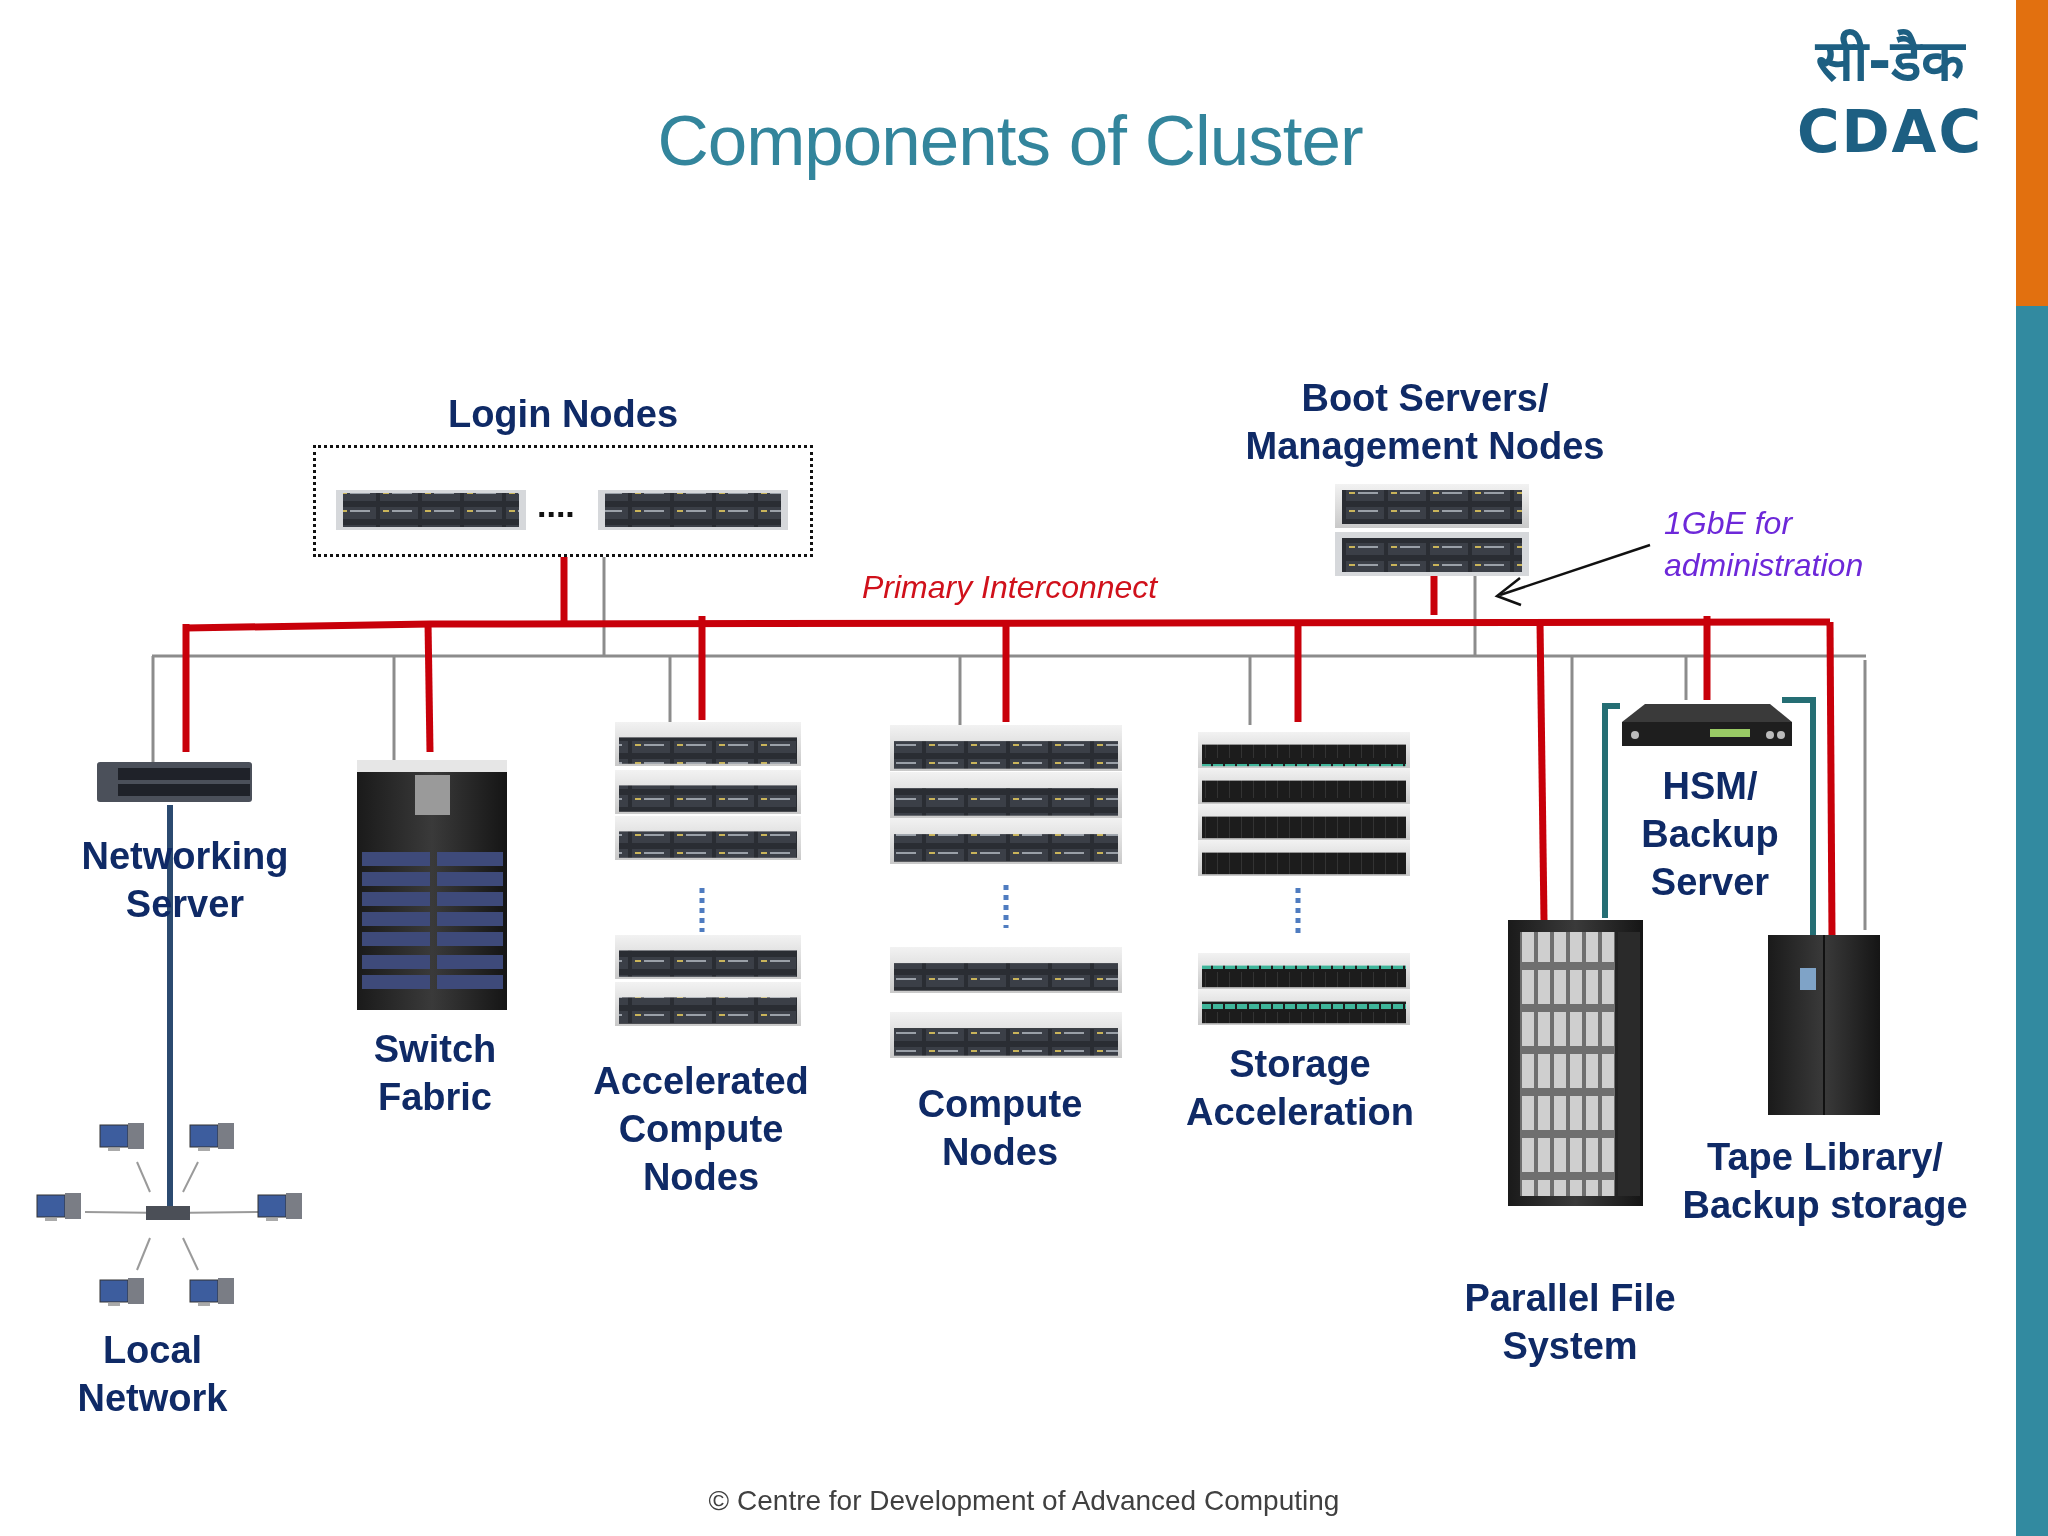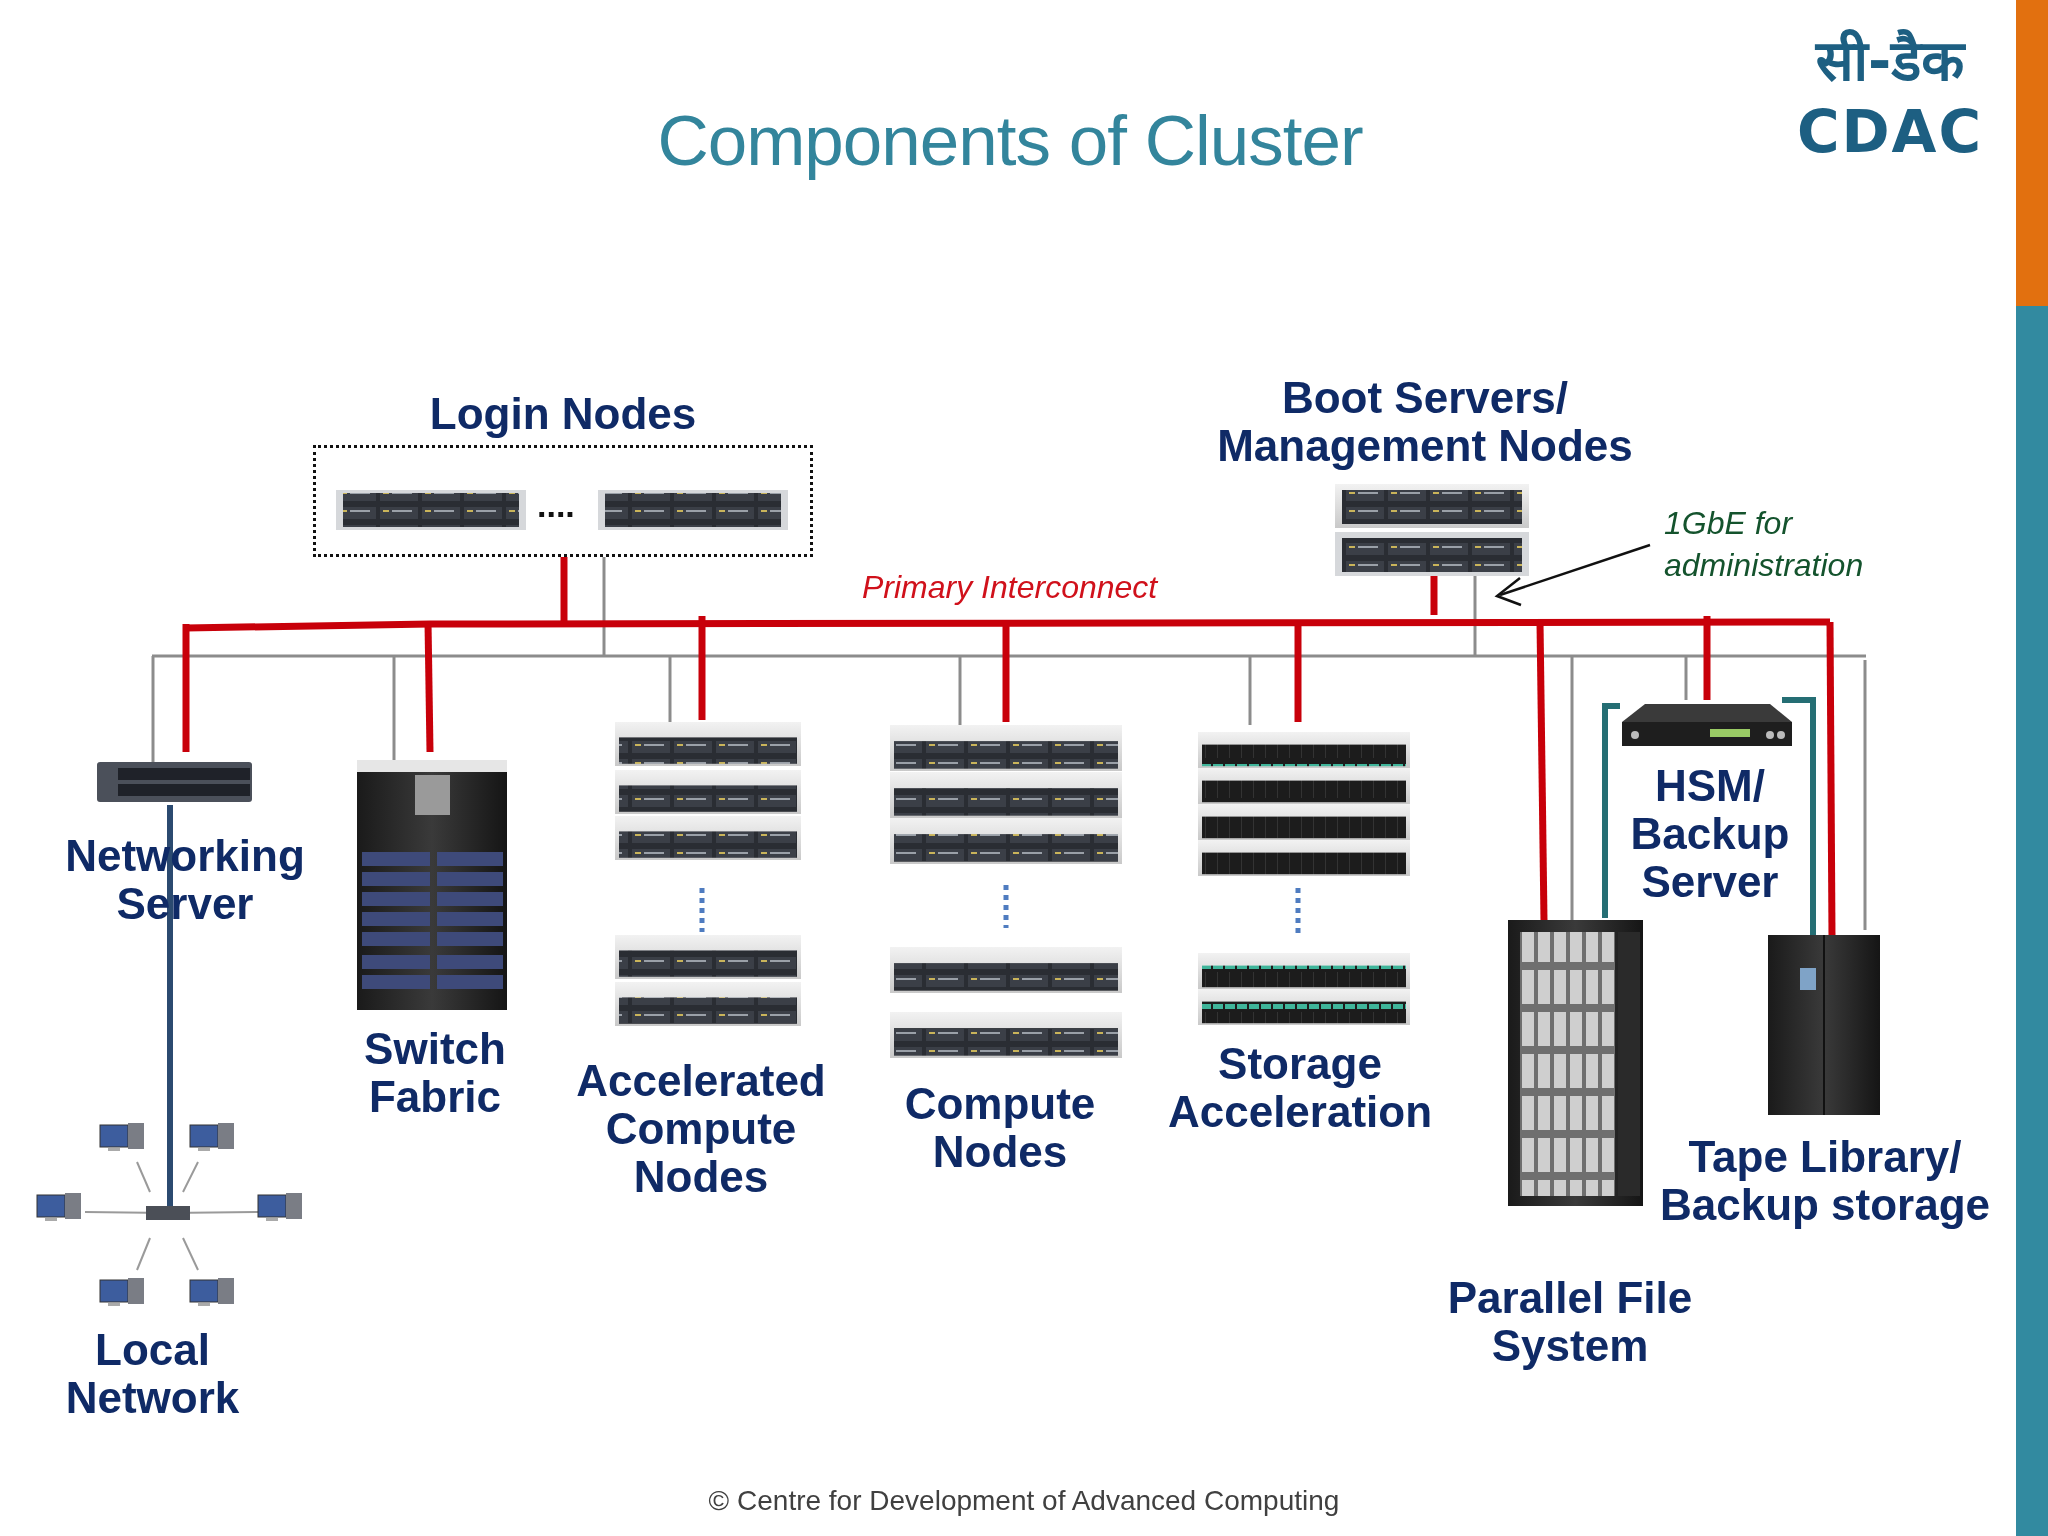--- a/index.html
+++ b/index.html
@@ -1,19 +1,19 @@
 <!DOCTYPE html>
 <html><head>
 <meta charset="utf-8">
 <style>
   html, body { margin: 0; padding: 0; background: #ffffff; }
   body { width: 2048px; height: 1536px; position: relative; overflow: hidden; font-family: "Liberation Sans", sans-serif; }
   .abs { position: absolute; }
   .title { left: 0; width: 2020px; top: 100px; text-align: center; font-size: 71px; color: #33859c; letter-spacing: -1px; }
-  .label { position: absolute; color: #0f2a66; font-weight: bold; font-size: 44px; text-align: center; line-height: 48px; white-space: pre-line; }
+  .label { position: absolute; color: #0f2a66; font-weight: bold; font-size: 38px; text-align: center; line-height: 48px; white-space: pre-line; }
   .italic-note { position: absolute; font-style: italic; font-size: 32px; line-height: 42px; }
   .footer { left: 0; width: 2048px; top: 1485px; text-align: center; font-size: 28px; color: #404040; }
   .sidebar-top { left: 2016px; top: 0; width: 32px; height: 306px; background: #e2700f; }
   .sidebar-bottom { left: 2016px; top: 306px; width: 32px; height: 1230px; background: #328aa0; }
   .logo { left: 1790px; top: 20px; width: 200px; height: 150px; }
   svg.diagram { position: absolute; left: 0; top: 0; }
   .dotbox { position: absolute; left: 313px; top: 445px; width: 500px; height: 112px; border: 3px dotted #111; box-sizing: border-box; }
 </style>
 </head>
 <body>
@@ -281,21 +281,21 @@
           <rect x="198" y="1303" width="12" height="3" fill="#aaa"></rect>
         </g>
       </g>
   </g>
 </svg>
 
 <div class="dotbox"></div>
 <div class="abs" style="left:537px;top:486px;font-size:34px;font-weight:bold;color:#111;">....</div>
 
 <div class="italic-note" style="left:862px;top:566px;color:#d0111b;">Primary Interconnect</div>
-<div class="italic-note" style="left:1664px;top:502px;color:#14532d;white-space:pre-line;">1GbE for
+<div class="italic-note" style="left:1664px;top:502px;color:#6d28d9;white-space:pre-line;">1GbE for
 administration</div>
 
 <div class="label" style="left:413px;top:390px;width:300px;">Login Nodes</div>
 <div class="label" style="left:1195px;top:374px;width:460px;">Boot Servers/
 Management Nodes</div>
 <div class="label" style="left:55px;top:832px;width:260px;">Networking
 Server</div>
 <div class="label" style="left:315px;top:1025px;width:240px;">Switch
 Fabric</div>
 <div class="label" style="left:561px;top:1057px;width:280px;">Accelerated

